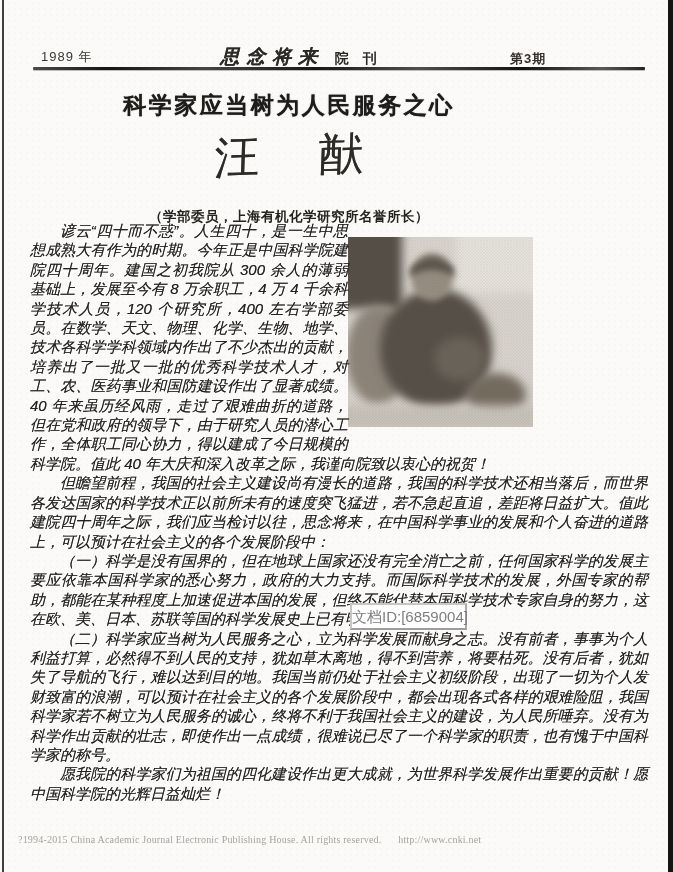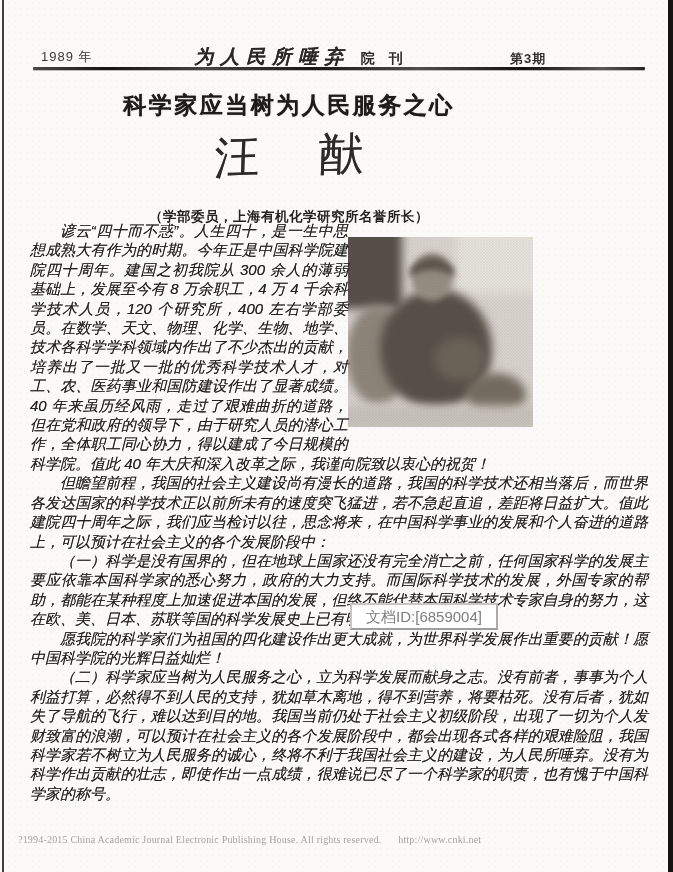--- a/index.html
+++ b/index.html
@@ -58,21 +58,21 @@
     font-size:15px;line-height:19.4px;color:#242220;
     text-align:justify;
     text-shadow:0 0 0.55px rgba(35,33,30,.65);
   }
   .art-body p{margin:0;text-indent:2em;font-style:italic;}
   .photo-wrap{float:right;width:300px;margin:16px 0 16px 0;}
   .photo{display:block;width:185px;height:190px;}
 
   
   .wmark{
-    position:absolute;left:350px;top:603px;width:148px;height:27px;box-sizing:border-box;
+    position:absolute;left:350px;top:603px;width:117px;height:27px;box-sizing:border-box;
     background:#ffffff;border:2px solid #c6c6c6;border-bottom-color:#9d9d9d;border-right-color:#ababab;
     color:#7e7e80;font-size:15px;line-height:23px;text-align:center;
     font-family:"Liberation Sans","DejaVu Sans",sans-serif;
     text-shadow:none;white-space:nowrap;
   }
 
   
   .cfooter{
     position:absolute;left:18px;top:834px;width:640px;white-space:nowrap;
     font-family:"Liberation Serif","DejaVu Serif",serif;
@@ -84,21 +84,21 @@
 <body>
 
 <div class="scan">
 
   <div class="edge-left"></div>
   <div class="edge-right"></div>
 
   <div class="jheader">
     <span class="jyear">1989 年</span>
     <span class="jname">
-      <span class="callig">为人民所唾弃</span>
+      <span class="callig">思念将来</span>
       <span class="suffix">院 刊</span>
     </span>
     <span class="jissue">第3期</span>
   </div>
   <div class="jrule"></div>
 
   <div class="art-head">
     <h1 class="a-title">科学家应当树为人民服务之心</h1>
     <div class="a-sig">汪 猷</div>
     <div class="a-affil">（学部委员，上海有机化学研究所名誉所长）</div>
@@ -128,22 +128,22 @@
         <path d="M62,32 Q84,8 106,32 L106,40 Q84,26 62,40 Z" fill="#5d574e" filter="url(#b2)"></path>
         <ellipse cx="112" cy="122" rx="26" ry="22" fill="#6b6459" filter="url(#b1)"></ellipse>
         <ellipse cx="148" cy="158" rx="30" ry="22" fill="#746c61" filter="url(#b1)"></ellipse>
         <rect x="-6" y="168" width="197" height="26" fill="#c8c3ba" filter="url(#b1)"></rect>
         <rect width="185" height="190" fill="url(#ht)"></rect>
       </svg>
     </div>
     <p>谚云“四十而不惑”。人生四十，是一生中思想成熟大有作为的时期。今年正是中国科学院建院四十周年。建国之初我院从 300 余人的薄弱基础上，发展至今有 8 万余职工，4 万 4 千余科学技术人员，120 个研究所，400 左右学部委员。在数学、天文、物理、化学、生物、地学、技术各科学学科领域内作出了不少杰出的贡献，培养出了一批又一批的优秀科学技术人才，对工、农、医药事业和国防建设作出了显著成绩。40 年来虽历经风雨，走过了艰难曲折的道路，但在党和政府的领导下，由于研究人员的潜心工作，全体职工同心协力，得以建成了今日规模的科学院。值此 40 年大庆和深入改革之际，我谨向院致以衷心的祝贺！</p>
     <p>但瞻望前程，我国的社会主义建设尚有漫长的道路，我国的科学技术还相当落后，而世界各发达国家的科学技术正以前所未有的速度突飞猛进，若不急起直追，差距将日益扩大。值此建院四十周年之际，我们应当检讨以往，思念将来，在中国科学事业的发展和个人奋进的道路上，可以预计在社会主义的各个发展阶段中：</p>
     <p>（一）科学是没有国界的，但在地球上国家还没有完全消亡之前，任何国家科学的发展主要应依靠本国科学家的悉心努力，政府的大力支持。而国际科学技术的发展，外国专家的帮助，都能在某种程度上加速促进本国的发展，但终不能代替本国科学技术专家自身的努力，这在欧、美、日本、苏联等国的科学发展史上已有明证。</p>
+    <p>（二）科学家应当树为人民服务之心，立为科学发展而献身之志。没有前者，事事为个人利益打算，必然得不到人民的支持，犹如草木离地，得不到营养，将要枯死。没有后者，犹如失了导航的飞行，难以达到目的地。我国当前仍处于社会主义初级阶段，出现了一切为个人发财致富的浪潮，可以预计在社会主义的各个发展阶段中，都会出现各式各样的艰难险阻，我国科学家若不树立为人民服务的诚心，终将不利于我国社会主义的建设，为人民所唾弃。没有为科学作出贡献的壮志，即使作出一点成绩，很难说已尽了一个科学家的职责，也有愧于中国科学家的称号。</p>
     <p>愿我院的科学家们为祖国的四化建设作出更大成就，为世界科学发展作出重要的贡献！愿中国科学院的光辉日益灿烂！</p>
-    <p>（二）科学家应当树为人民服务之心，立为科学发展而献身之志。没有前者，事事为个人利益打算，必然得不到人民的支持，犹如草木离地，得不到营养，将要枯死。没有后者，犹如失了导航的飞行，难以达到目的地。我国当前仍处于社会主义初级阶段，出现了一切为个人发财致富的浪潮，可以预计在社会主义的各个发展阶段中，都会出现各式各样的艰难险阻，我国科学家若不树立为人民服务的诚心，终将不利于我国社会主义的建设，为人民所唾弃。没有为科学作出贡献的壮志，即使作出一点成绩，很难说已尽了一个科学家的职责，也有愧于中国科学家的称号。</p>
   </div>
 
   <div class="wmark">文档ID:[6859004]</div>
 
   <div class="cfooter">
     <span>?1994-2015 China Academic Journal Electronic Publishing House. All rights reserved.</span>
     <span class="url">http://www.cnki.net</span>
   </div>
 
 </div>

